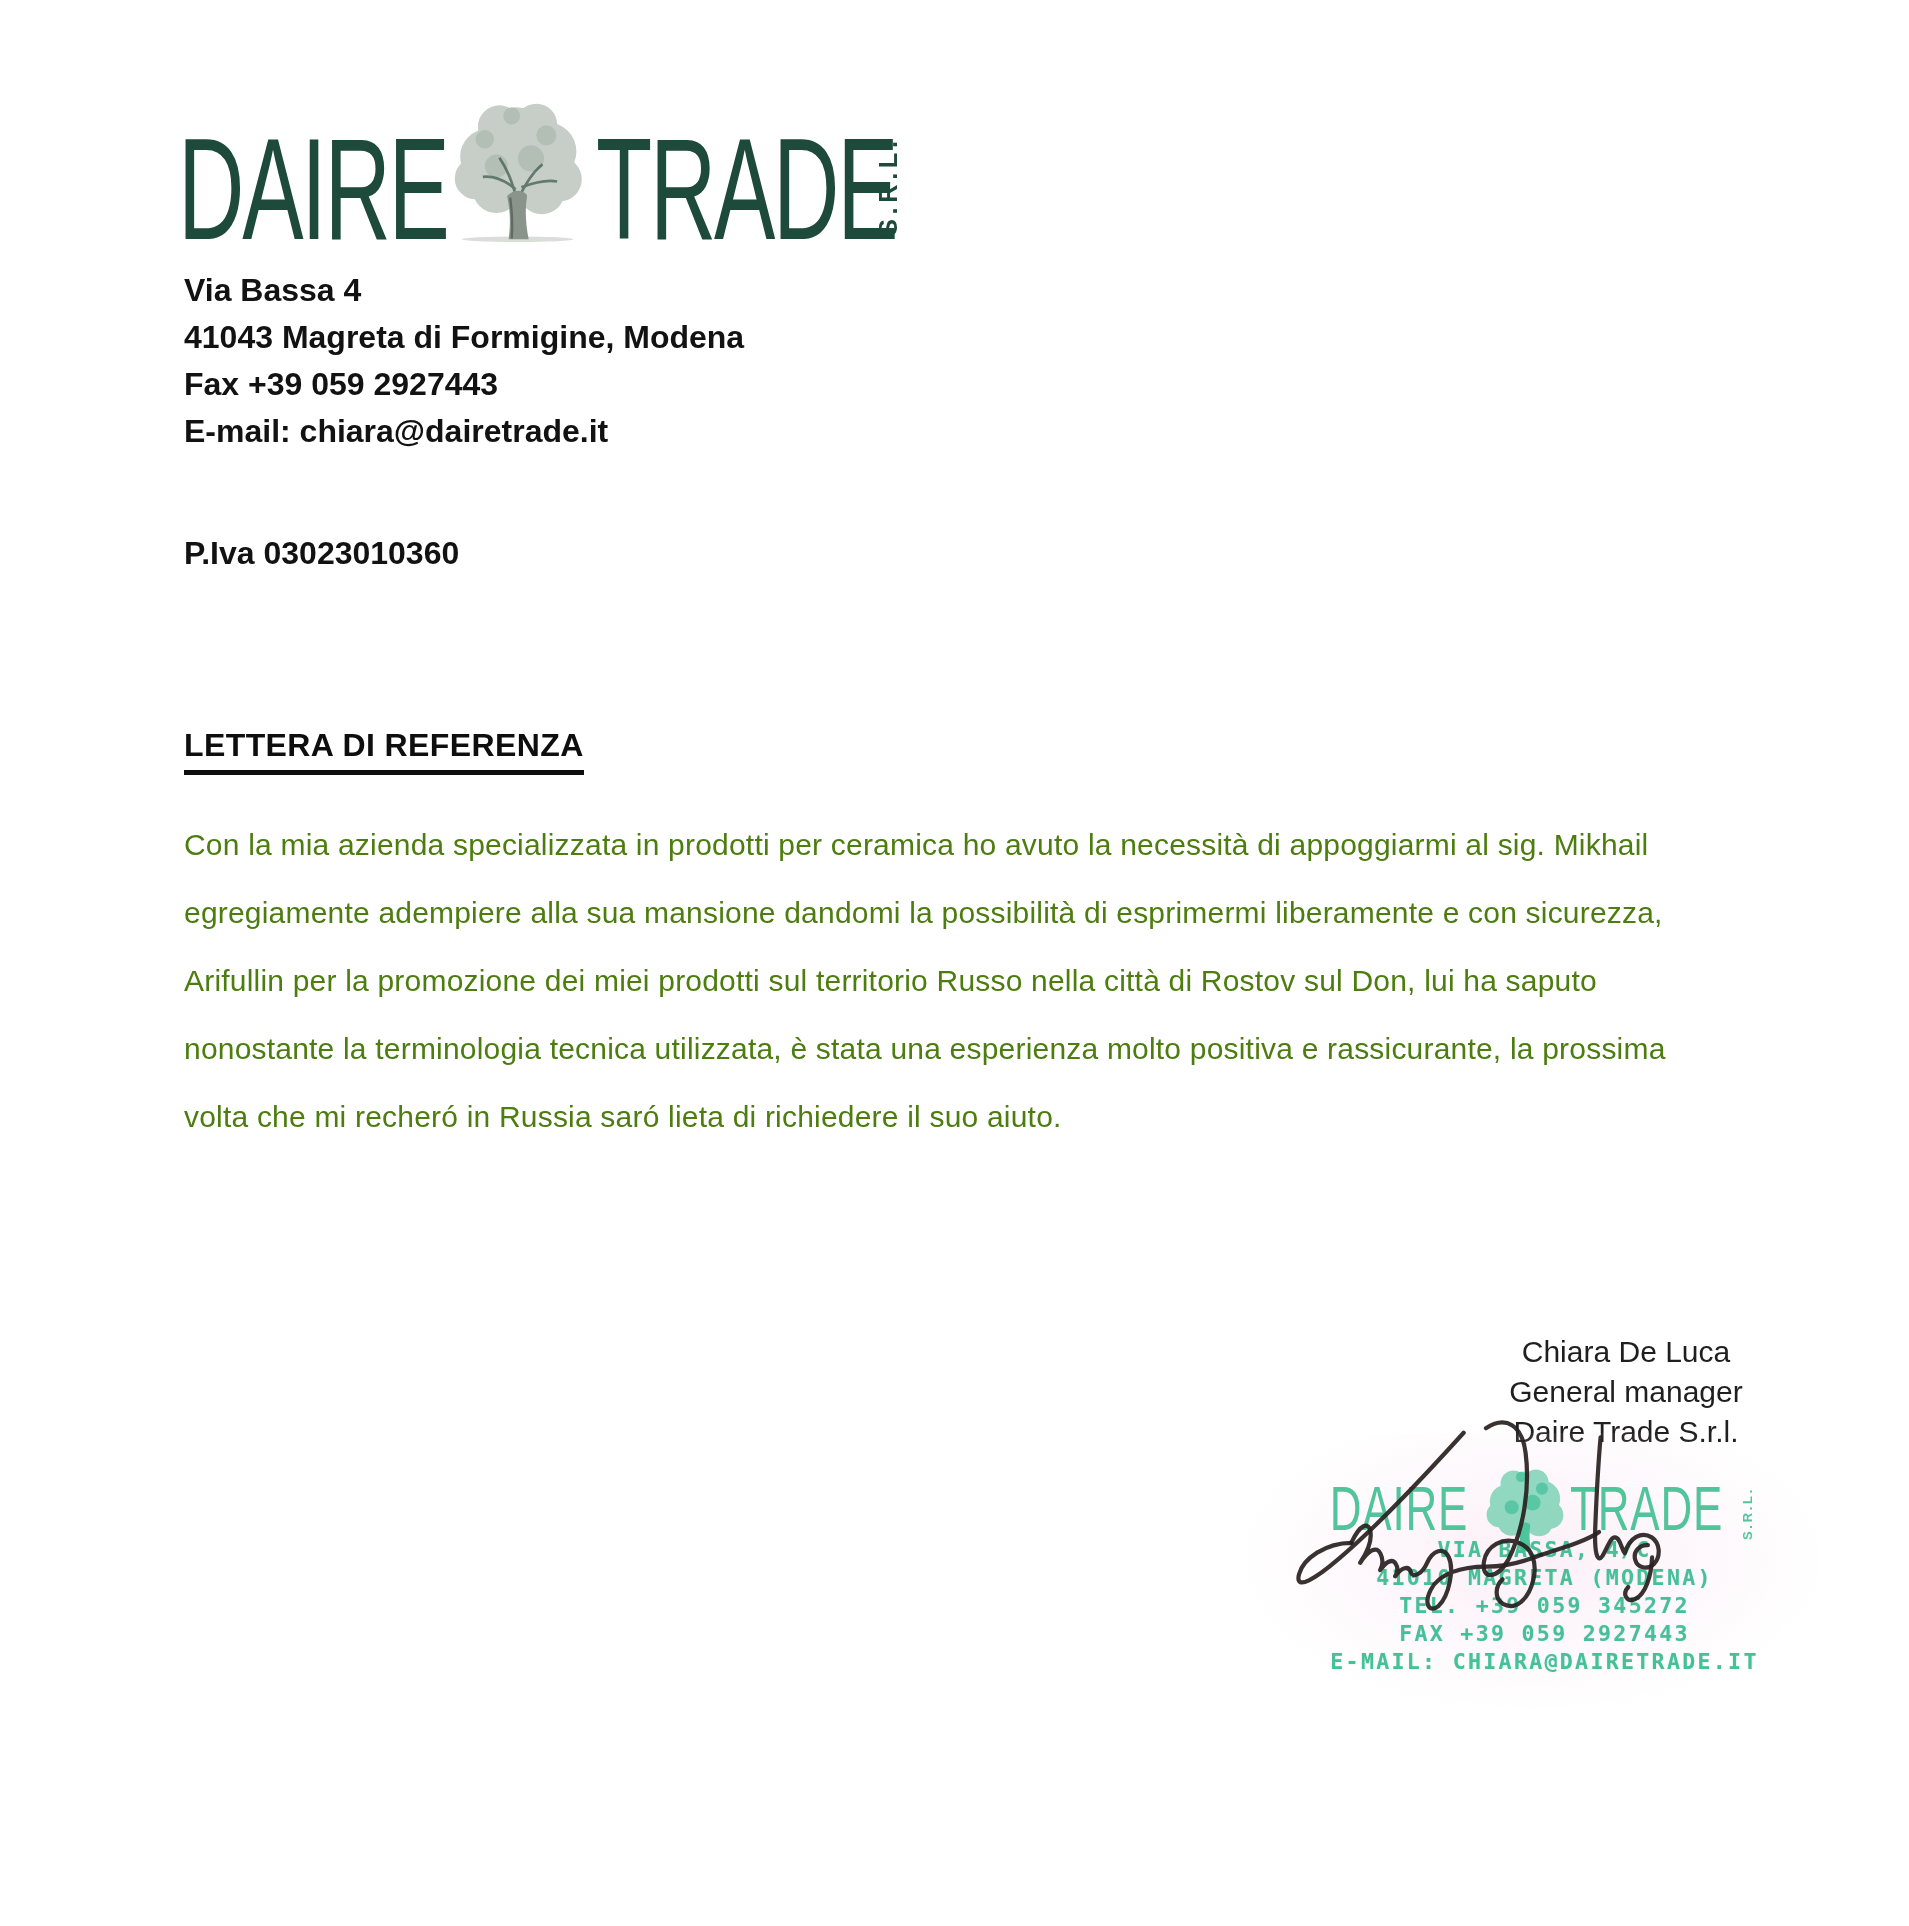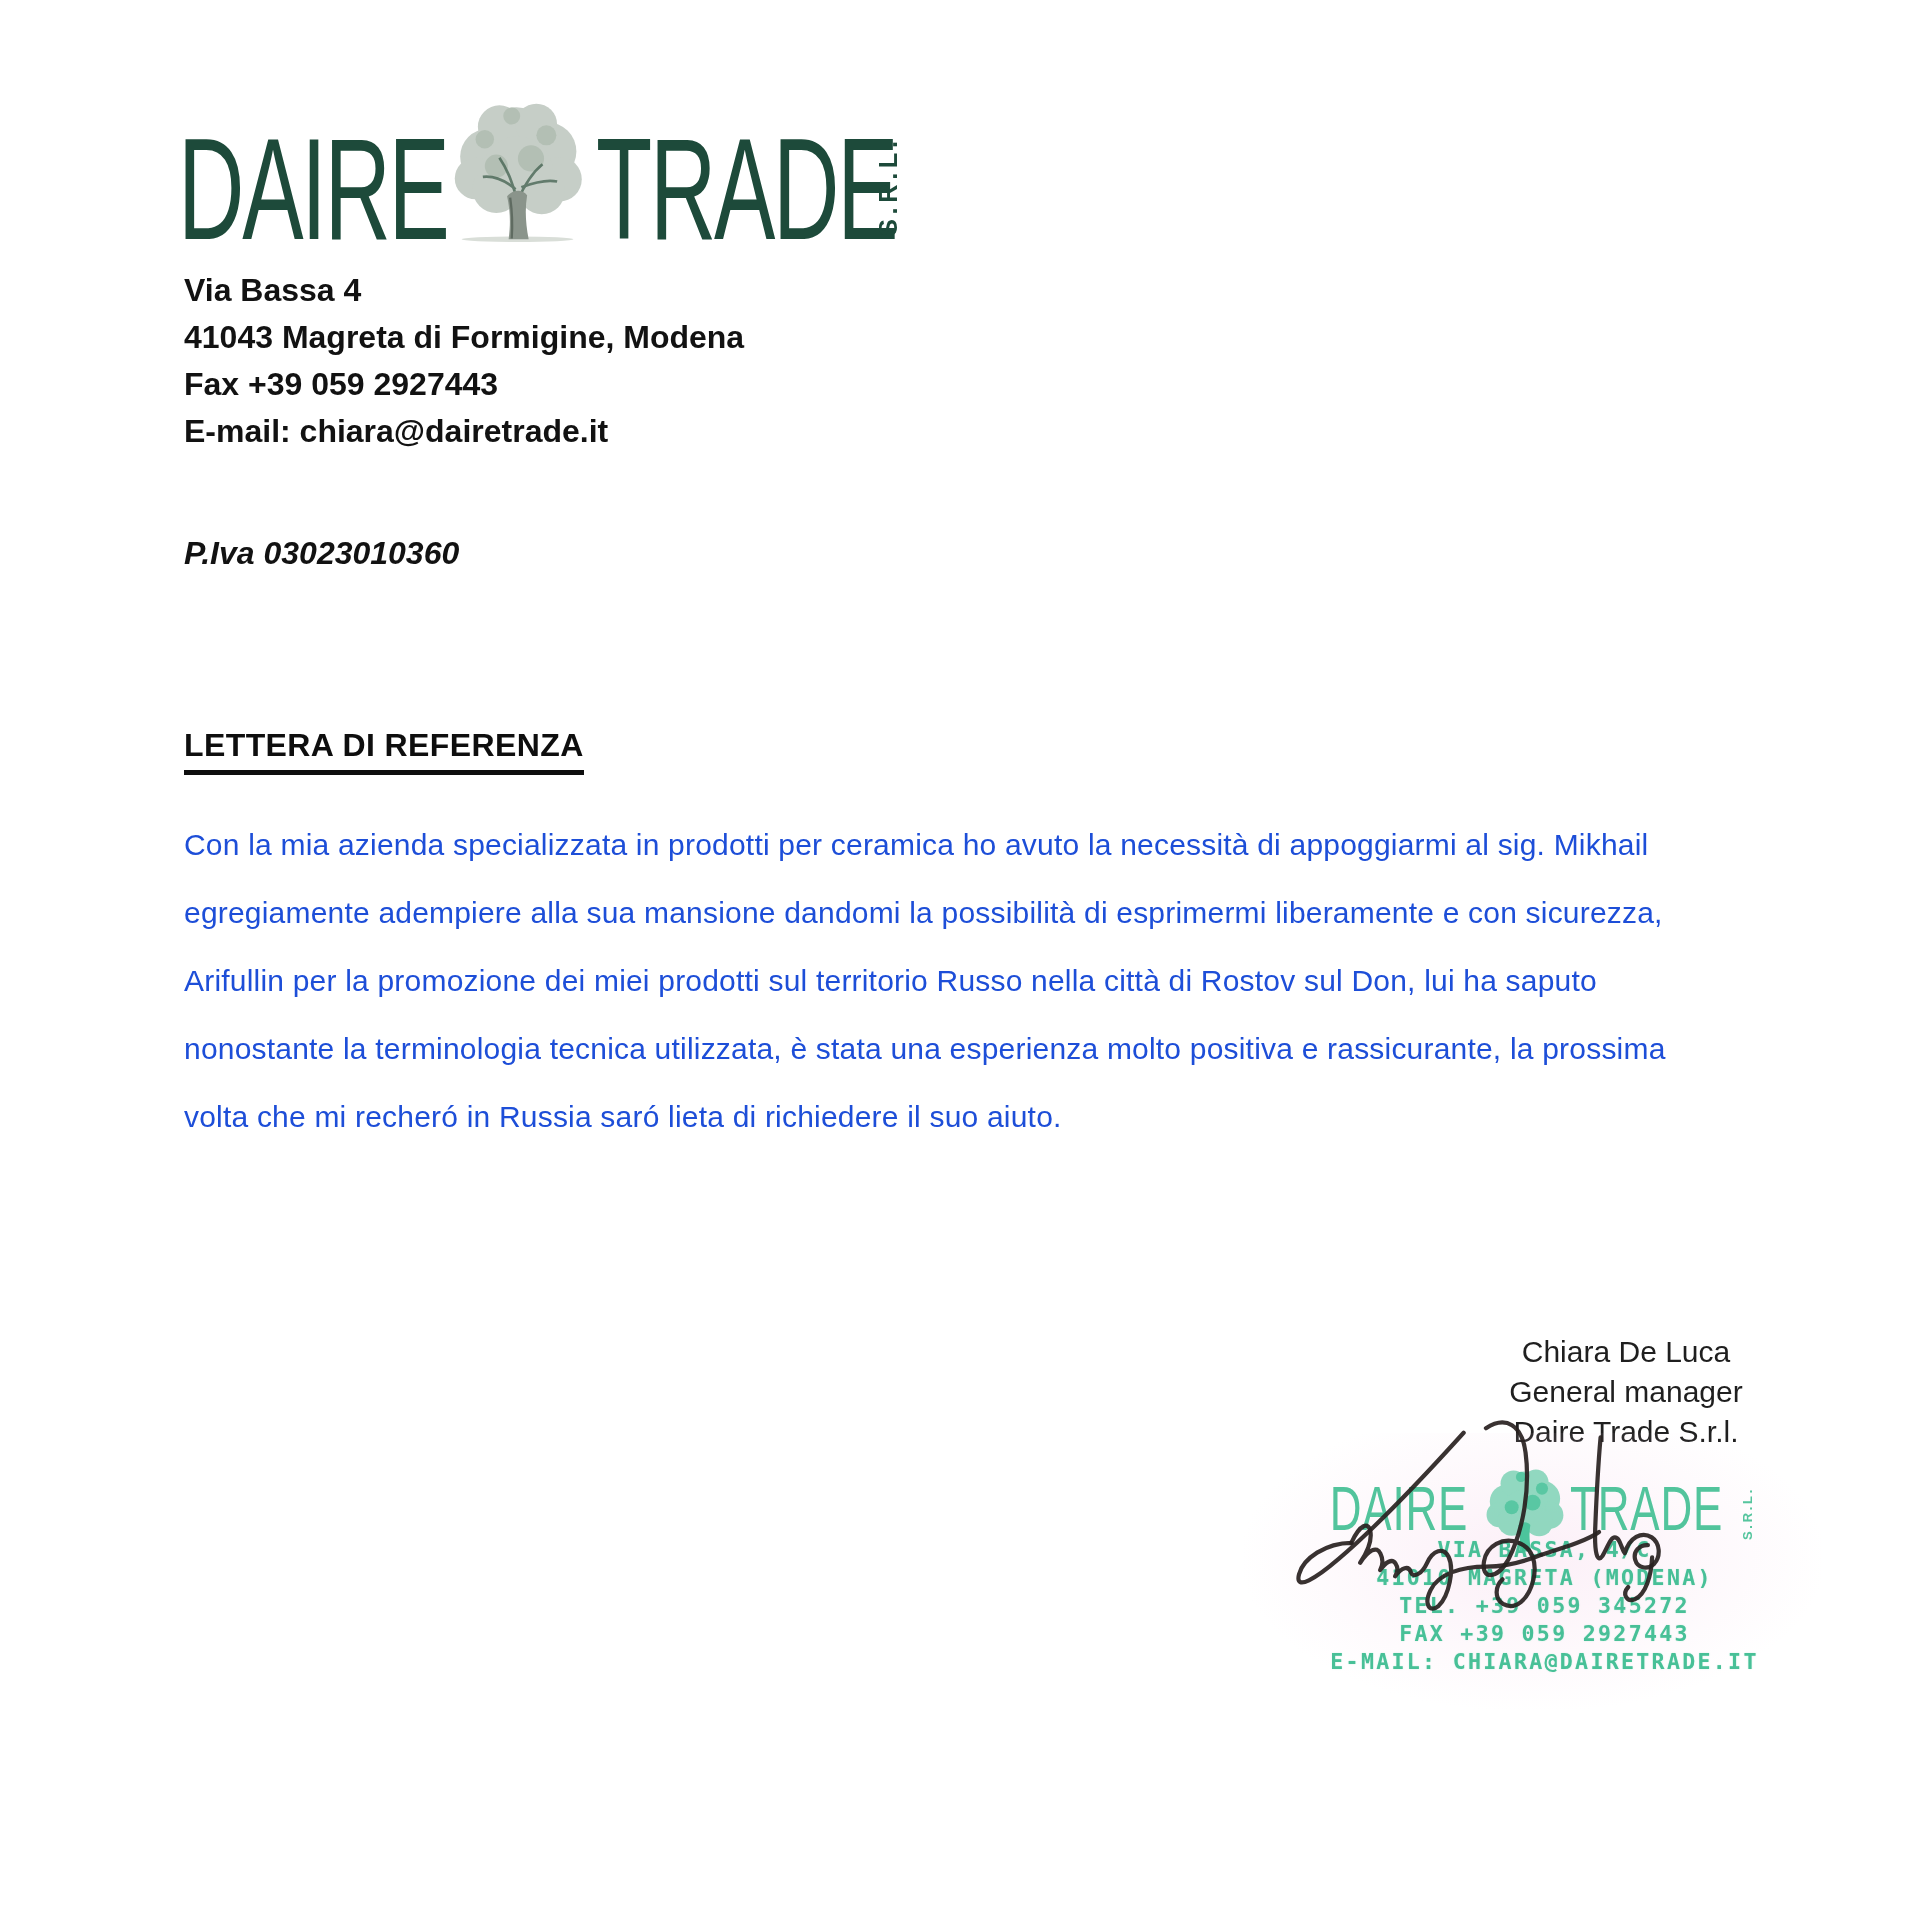--- a/index.html
+++ b/index.html
@@ -40,35 +40,35 @@
   .logo-tree{position:absolute;left:450px;top:93px;}
   .stamp-tree{position:absolute;left:164px;top:3.1px;}
   
   .addr{position:absolute;left:184px;top:251px;margin-top:16px;}
   .addr-line{
     font-size:32px;font-weight:700;line-height:47px;
     color:#121212;white-space:nowrap;
   }
   .vat{
     position:absolute;left:184px;top:535px;
-    font-size:32px;font-weight:700;color:#121212;white-space:nowrap;font-style:italic;
+    font-size:32px;font-weight:700;color:#121212;white-space:nowrap;
   }
   
   .heading{
     position:absolute;left:184px;top:708px;
     font-size:32px;font-weight:700;color:#0e0e0e;
     letter-spacing:0.4px;
     border-bottom:5.4px solid #0e0e0e;
     padding-bottom:6.2px;
     white-space:nowrap;
     margin-top:19px;
   }
   .body-text{position:absolute;left:184px;top:811px;}
   .body-line{
-    font-size:30px;font-weight:400;color:#1d4ed8;
+    font-size:30px;font-weight:400;color:#4d7c0f;
     line-height:68px;white-space:nowrap;
     letter-spacing:0.2px;
   }
   
   .sig-block{
     position:absolute;left:1495px;top:1332px;width:262px;
     text-align:center;
   }
   .sig-line{
     font-size:30px;font-weight:400;color:#1f1f1f;

